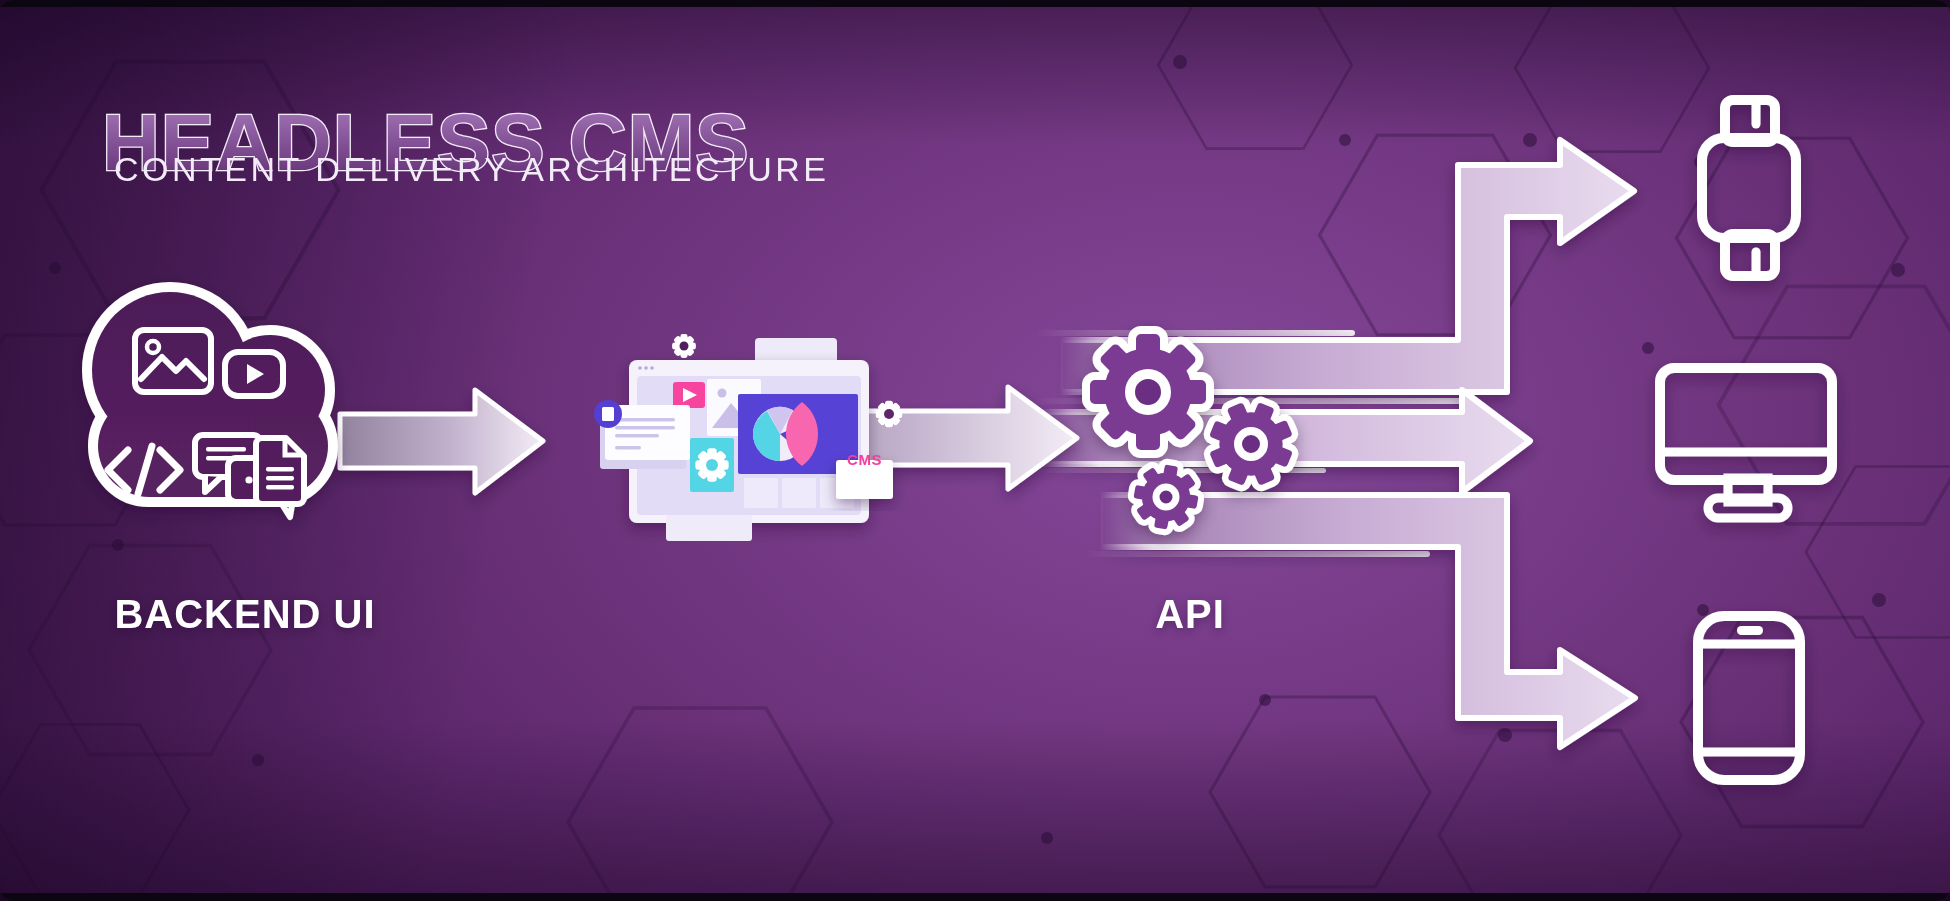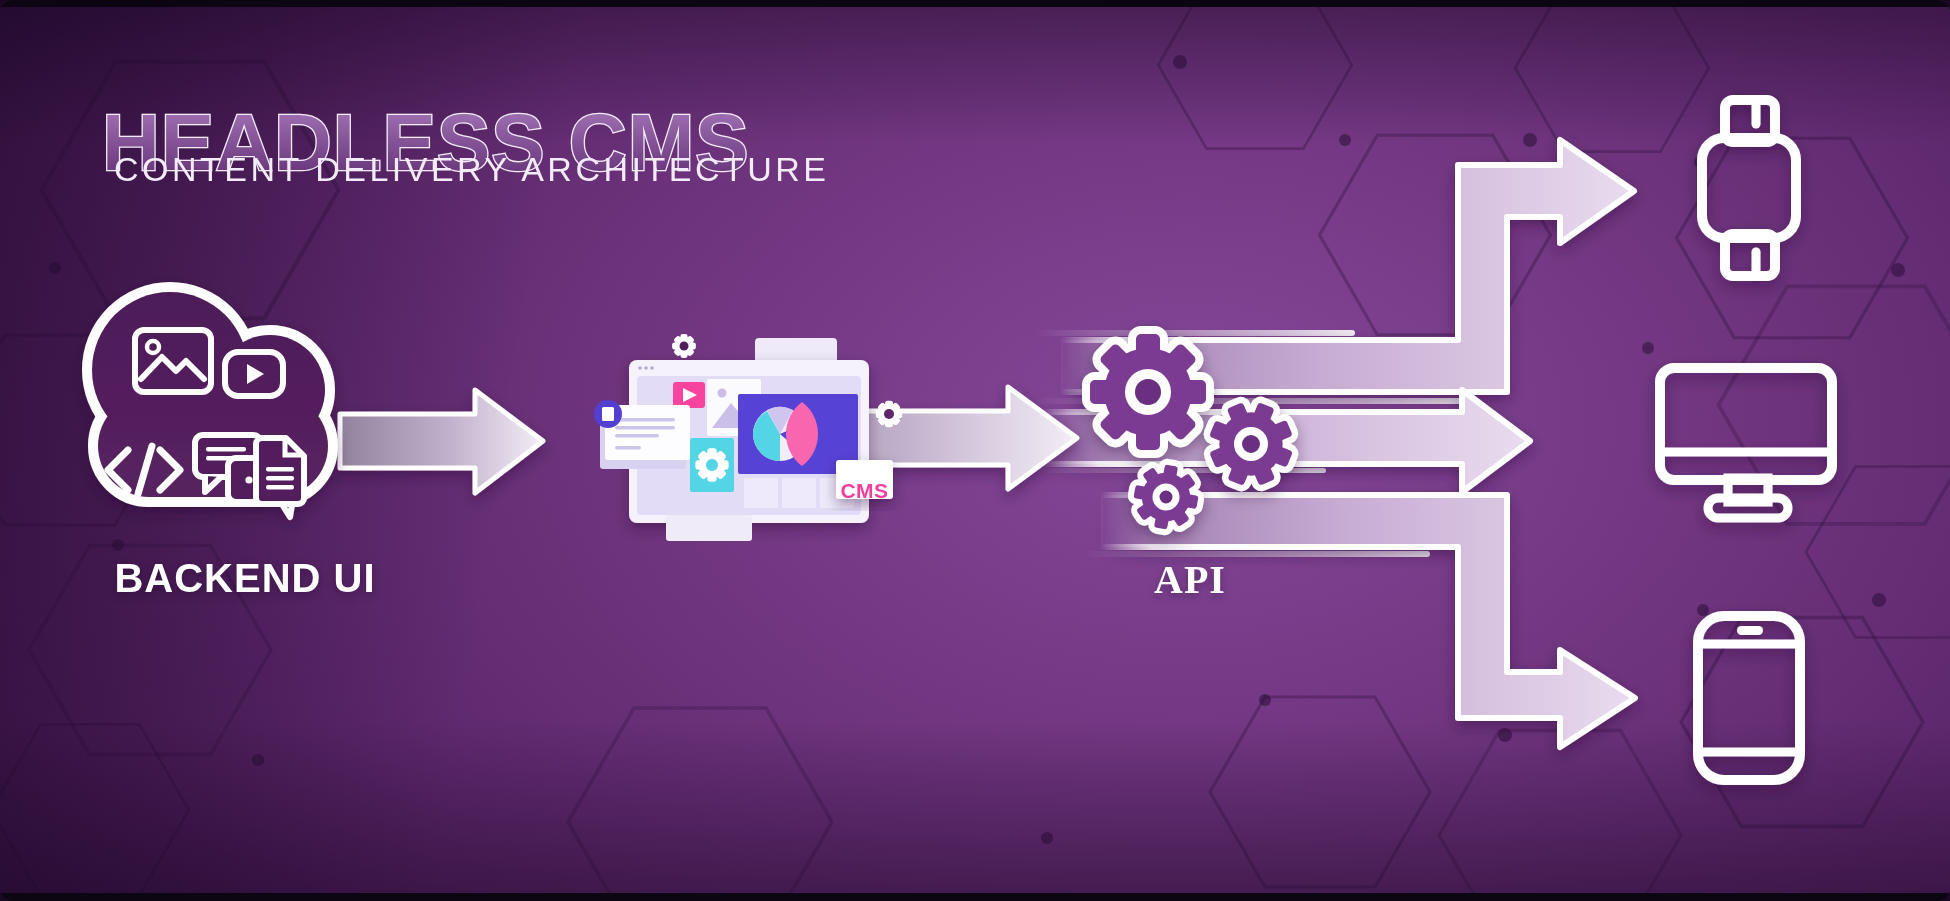--- a/index.html
+++ b/index.html
@@ -20,31 +20,31 @@
   .title-svg{position:absolute;left:100px;top:82px;z-index:10;}
   .title-text{
     font-family:"Liberation Sans",sans-serif;font-weight:bold;font-size:80px;letter-spacing:1px;
     fill:url(#titleGrad);stroke:#f3ecf7;stroke-width:2.6px;paint-order:stroke;
   }
   .subtitle{
     position:absolute;left:114px;top:150px;z-index:10;
     font-size:34px;font-weight:400;letter-spacing:3.5px;color:#f3ecf8;
   }
   .stage-label{
-    position:absolute;top:556px;z-index:10;color:#ffffff;
+    position:absolute;top:592px;z-index:10;color:#ffffff;
     font-size:40px;font-weight:bold;letter-spacing:1px;text-align:center;
     text-shadow:0 3px 8px rgba(30,5,40,0.35);
   }
   .label-backend{left:85px;width:320px;}
   .label-content{left:555px;width:310px;}
-  .label-api{left:1080px;width:220px;font-family:Liberation Serif, serif;}
+  .label-api{left:1080px;width:220px;}
   .cms-badge-text{
-    position:absolute;left:836px;top:472px;width:57px;height:38px;z-index:11;
+    position:absolute;left:836px;top:440px;width:57px;height:38px;z-index:11;
     display:flex;align-items:center;justify-content:center;
-    font-size:21px;font-weight:bold;letter-spacing:0.5px;color:#f23f9c;
+    font-size:15px;font-weight:bold;letter-spacing:0.5px;color:#f23f9c;
   }
 </style>
 </head>
 <body>
 
 <div id="stage">
 
   <div class="vig vig-left"></div>
   <div class="vig vig-top"></div>
   <div class="vig vig-bottom"></div>

